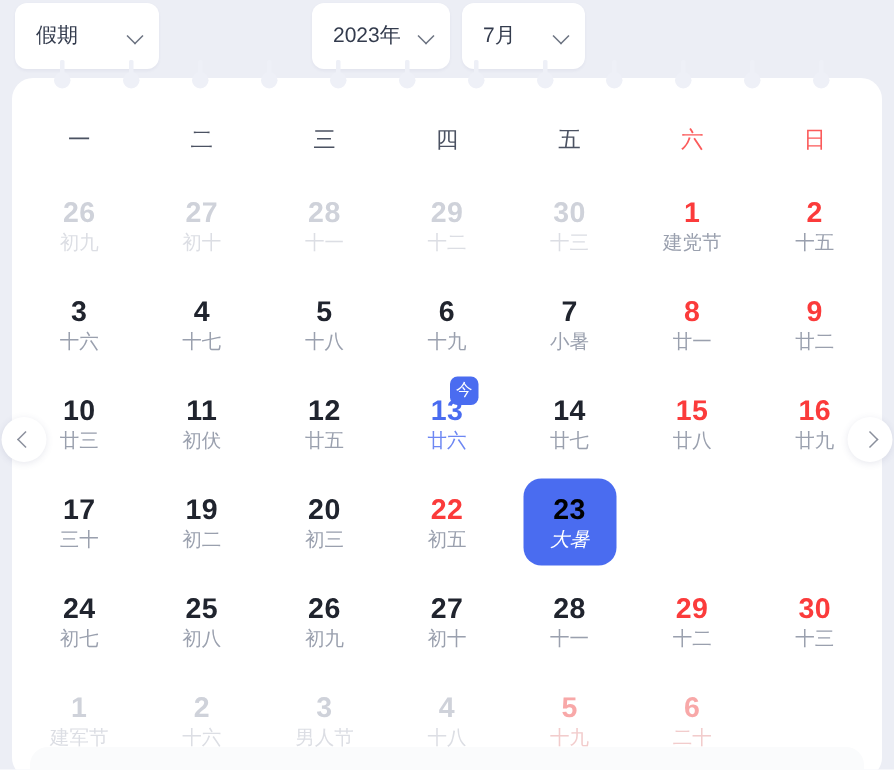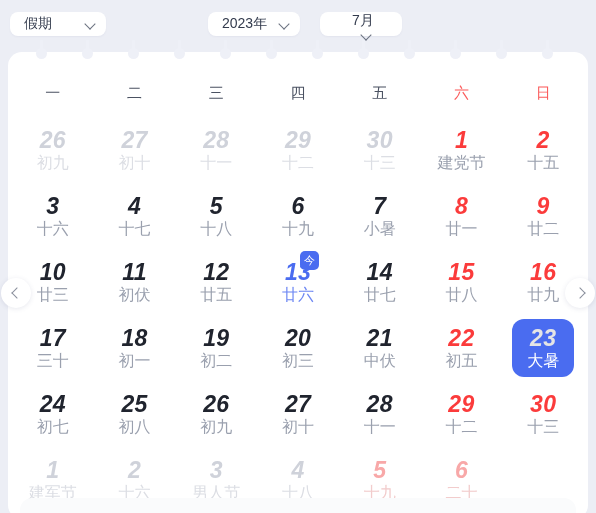--- a/index.html
+++ b/index.html
@@ -19,37 +19,37 @@
   
   .toolbar {
     height: 48px;
     display: flex;
     align-items: center;
     padding: 0 10px;
     position: relative;
   }
 
   .select-box {
-    height: 24px;
+    height: 44px;
     background: #ffffff;
     border-radius: 8px;
     display: flex;
     align-items: center;
     justify-content: space-between;
     padding: 0 10px 0 14px;
     font-size: 14px;
     color: #333b4d;
     box-shadow: 0 1px 2px rgba(80, 90, 130, 0.06);
     cursor: pointer;
     white-space: nowrap;
   }
 
   .sel-holiday { width: 96px; }
   .sel-year    { width: 92px; position: absolute; left: 208px; }
-  .sel-month   { width: 82px; position: absolute; left: 320px; flex-direction: column; }
+  .sel-month   { width: 82px; position: absolute; left: 308px; }
 
   .chev {
     width: 10px;
     height: 10px;
     margin-left: 8px;
     flex: none;
     position: relative;
   }
   .chev::after {
     content: "";
@@ -153,46 +153,45 @@
     width: 62px;
     height: 58px;
     border-radius: 12px;
     display: flex;
     flex-direction: column;
     align-items: center;
     justify-content: center;
     gap: 3px;
   }
   .d-num {
-    font-size: 23px;
+    font-size: 19px;
     font-weight: bold;
     line-height: 1;
     color: #20242e;
     letter-spacing: 0.3px;
-    font-style: italic;
   }
   .d-lunar {
-    font-size: 16px;
+    font-size: 13px;
     line-height: 1;
     color: #9aa0ae;
   }
 
   
   .day.other .d-num   { color: #cfd2da; font-weight: bold; }
   .day.other .d-lunar { color: #dcdee4; }
   .day.rest  .d-num   { color: #fb3b3b; }
   .day.other.rest .d-num   { color: #f8a8a8; }
   .day.other.rest .d-lunar { color: #f2cccc; }
 
   .day.today .d-num   { color: #4a6cf0; }
   .day.today .d-lunar { color: #6d87f3; }
 
   .day.selected .day-inner { background: #4a6cf0; }
-  .day.selected .d-num     { color: #e5e5e5; }
-  .day.selected .d-lunar   { color: #ffffff; }
+  .day.selected .d-num     { color: #000000; }
+  .day.selected .d-lunar   { color: #ffffff; font-style: italic; }
 
   
   .today-badge {
     position: absolute;
     top: 2px;
     left: 50%;
     margin-left: 2px;
     width: 19px;
     height: 19px;
     border-radius: 5px;
@@ -433,40 +432,28 @@
       </div>
       <div class="week">
         <div class="day normal">
           <div class="day-inner">
             <div class="d-num">17</div>
             <div class="d-lunar">三十</div>
           </div>
         </div>
         <div class="day normal">
           <div class="day-inner">
-            <div class="d-num">18</div>
-            <div class="d-lunar">初一</div>
-          </div>
-        </div>
-        <div class="day normal">
-          <div class="day-inner">
             <div class="d-num">19</div>
             <div class="d-lunar">初二</div>
           </div>
         </div>
         <div class="day normal">
           <div class="day-inner">
             <div class="d-num">20</div>
             <div class="d-lunar">初三</div>
-          </div>
-        </div>
-        <div class="day normal">
-          <div class="day-inner">
-            <div class="d-num">21</div>
-            <div class="d-lunar">中伏</div>
           </div>
         </div>
         <div class="day rest">
           <div class="day-inner">
             <div class="d-num">22</div>
             <div class="d-lunar">初五</div>
           </div>
         </div>
         <div class="day selected">
           <div class="day-inner">

